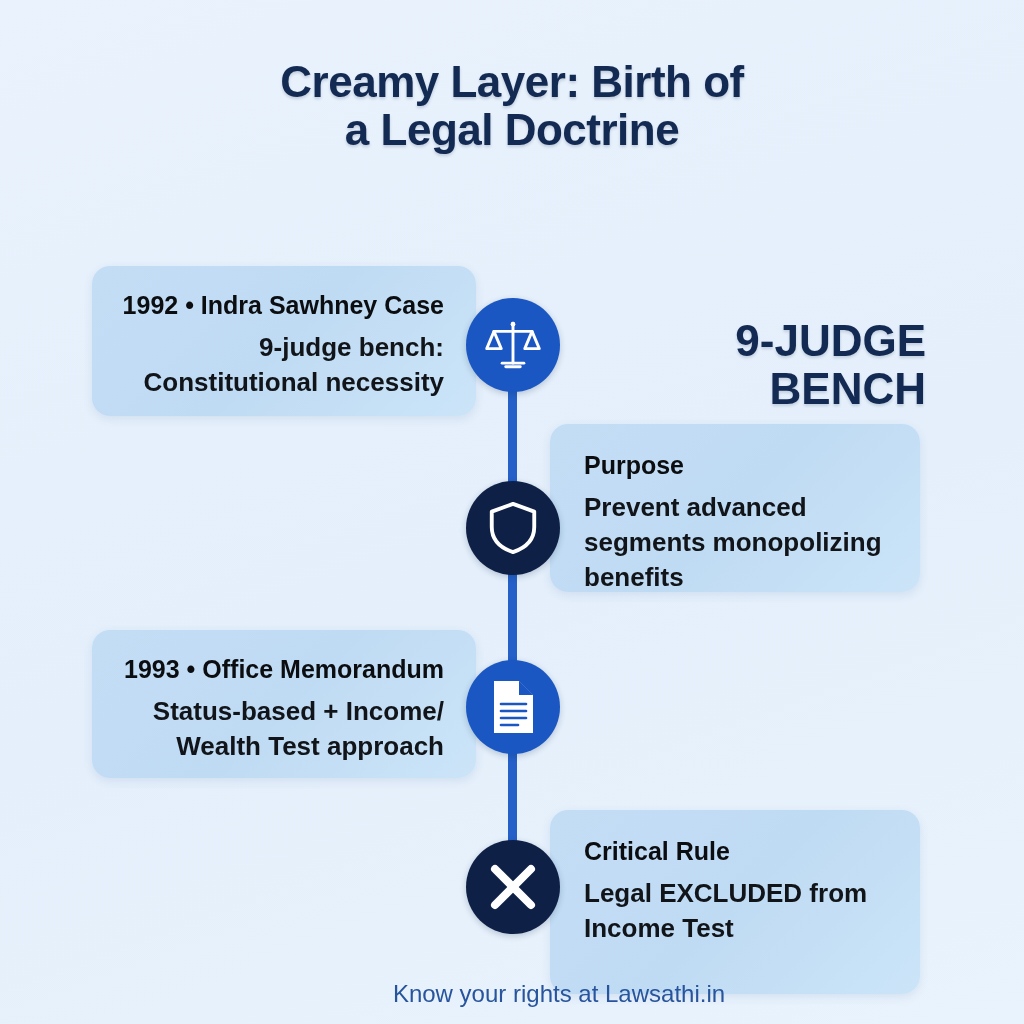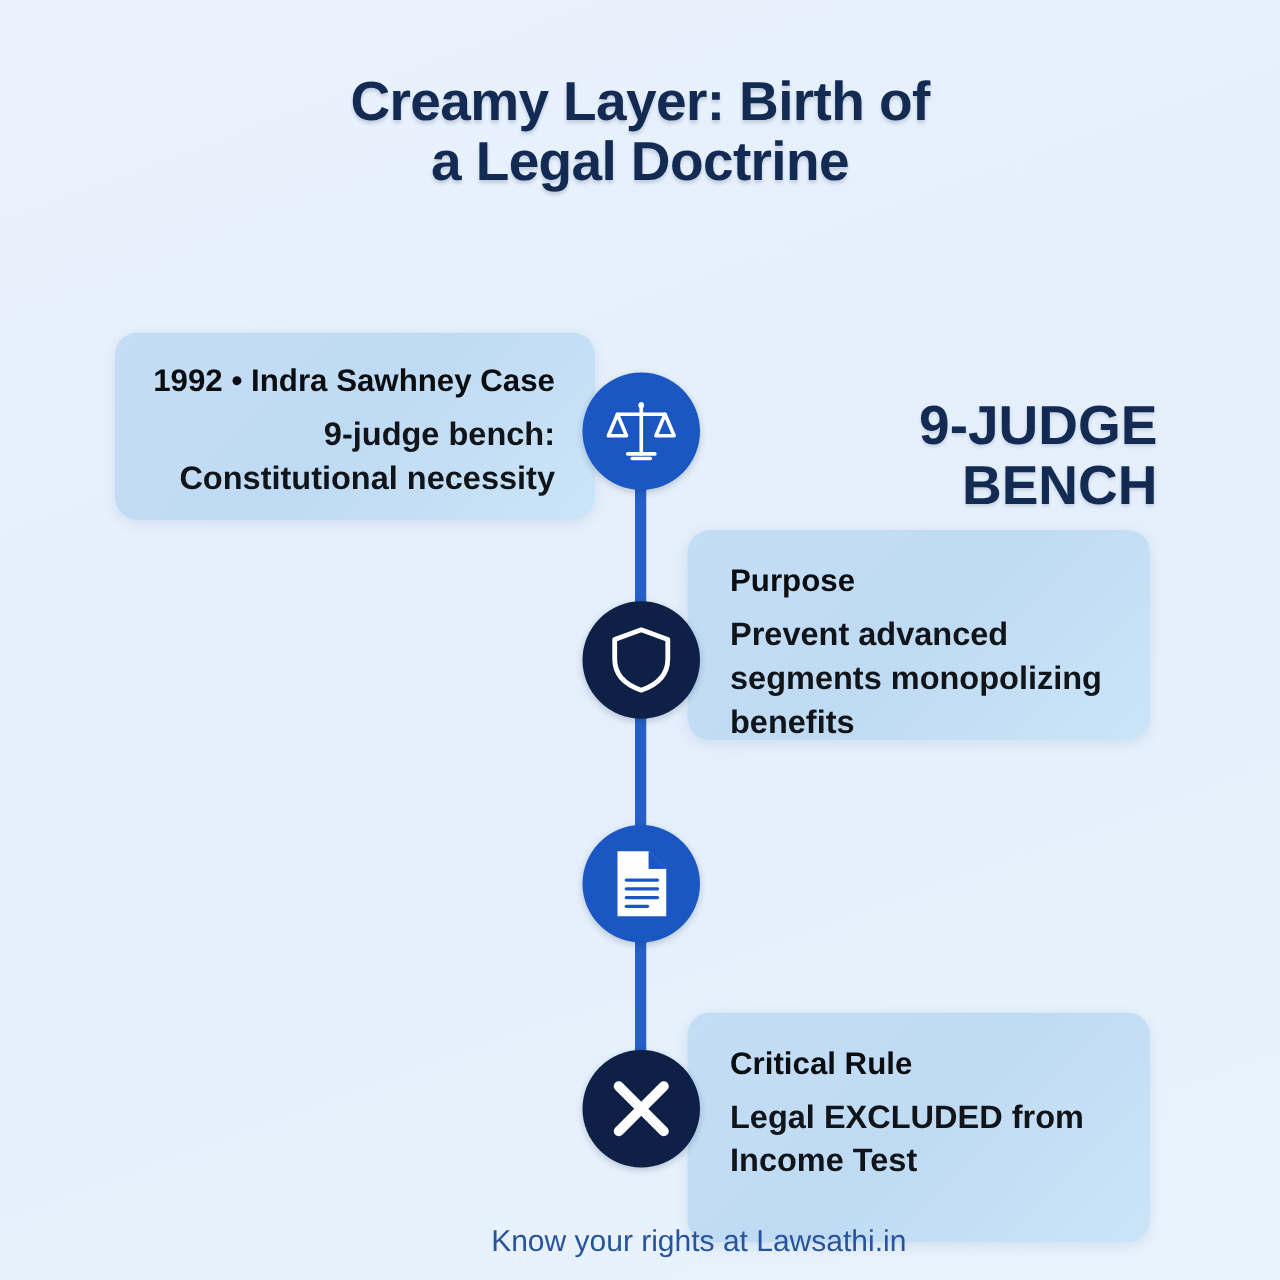--- a/index.html
+++ b/index.html
@@ -171,20 +171,24 @@
   </div>
 
   <div class="node navy" id="node-2">
     <span>
       <svg width="52" height="56" viewBox="0 0 52 58" fill="none" stroke="#ffffff" stroke-width="4" stroke-linecap="round" stroke-linejoin="round">
         <path d="M26 4 L48 12 V28 C48 42 38 50 26 54 C14 50 4 42 4 28 V12 Z"></path>
       </svg>
     </span>
   </div>
 
+  <div class="card left" id="card-3">
+    <div class="heading">1993 • Office Memorandum</div>
+    <div class="body">Status-based + Income/ Wealth Test approach</div>
+  </div>
 
   <div class="node blue" id="node-3">
     <span>
       <svg width="50" height="58" viewBox="0 0 50 58" fill="none">
         <path d="M6 3 H31 L45 17 V55 H6 Z" fill="#ffffff"></path>
         <path d="M31 3 V17 H45" fill="#1a57c2"></path>
         <path d="M31 3 L45 17 H31 Z" fill="#1a57c2"></path>
         <g stroke="#1a57c2" stroke-width="2.6" stroke-linecap="round">
           <line x1="13" y1="26" x2="38" y2="26"></line>
           <line x1="13" y1="33" x2="38" y2="33"></line>

